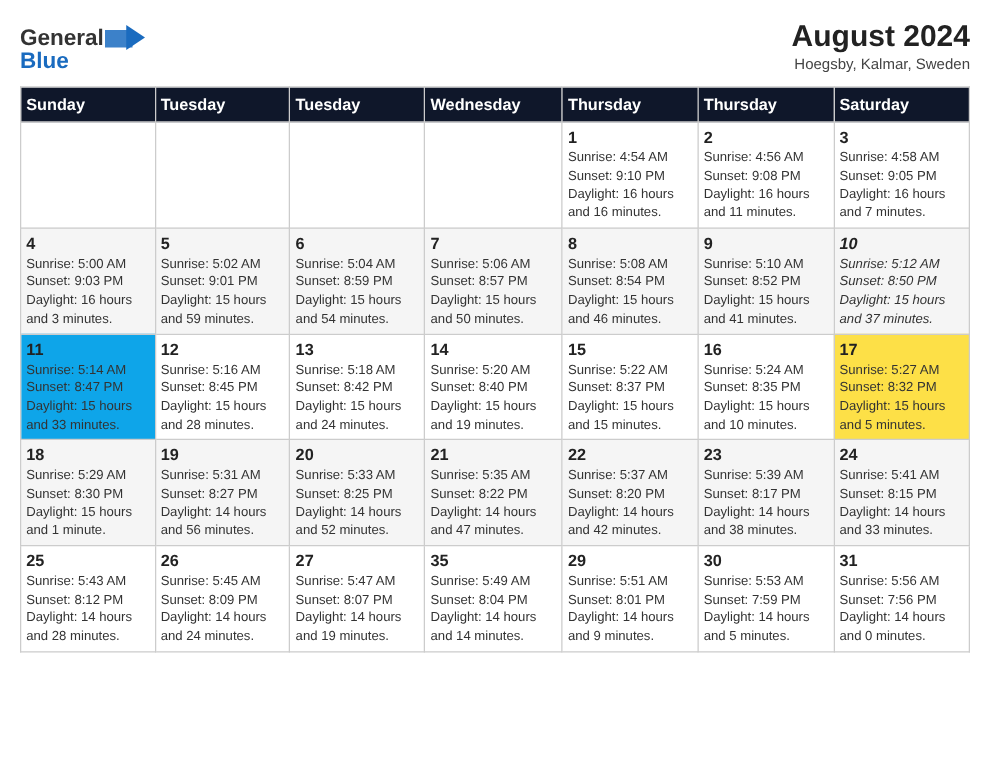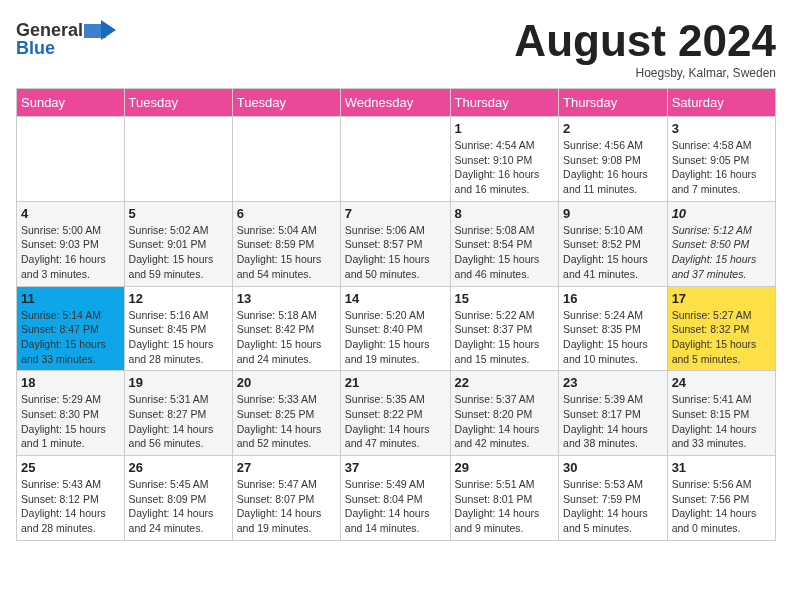--- a/index.html
+++ b/index.html
@@ -18,40 +18,40 @@
     }
     .logo {
       display: flex;
       flex-direction: column;
       align-items: flex-start;
     }
     .title-block {
       text-align: right;
     }
     .month-title {
-      font-size: 44px;
+      font-size: 24px;
       font-weight: bold;
       color: #222;
     }
     .location-title {
       font-size: 12px;
       color: #444;
     }
     table {
       width: 100%;
       border-collapse: collapse;
       font-size: 11px;
     }
     thead tr th {
-      background: #ec4899;
+      background: #0f172a;
       color: #fff;
       padding: 6px 4px;
       text-align: left;
       font-size: 13px;
-      font-weight: normal;
+      font-weight: bold;
       border: 1px solid #ccc;
     }
     tbody tr td {
       vertical-align: top;
       border: 1px solid #ccc;
       padding: 4px;
       height: 80px;
       width: 113px;
       background: #fff;
     }
@@ -271,21 +271,21 @@
             Sunrise: 5:45 AM<br>Sunset: 8:09 PM<br>Daylight: 14 hours and 24 minutes.
           </div>
         </td>
         <td style="background: rgb(255, 255, 255);">
           <span class="day-number">27</span>
           <div class="day-info">
             Sunrise: 5:47 AM<br>Sunset: 8:07 PM<br>Daylight: 14 hours and 19 minutes.
           </div>
         </td>
         <td style="background: rgb(255, 255, 255);">
-          <span class="day-number">37</span>
+          <span class="day-number">35</span>
           <div class="day-info">
             Sunrise: 5:49 AM<br>Sunset: 8:04 PM<br>Daylight: 14 hours and 14 minutes.
           </div>
         </td>
         <td style="background: rgb(255, 255, 255);">
           <span class="day-number">29</span>
           <div class="day-info">
             Sunrise: 5:51 AM<br>Sunset: 8:01 PM<br>Daylight: 14 hours and 9 minutes.
           </div>
         </td>

